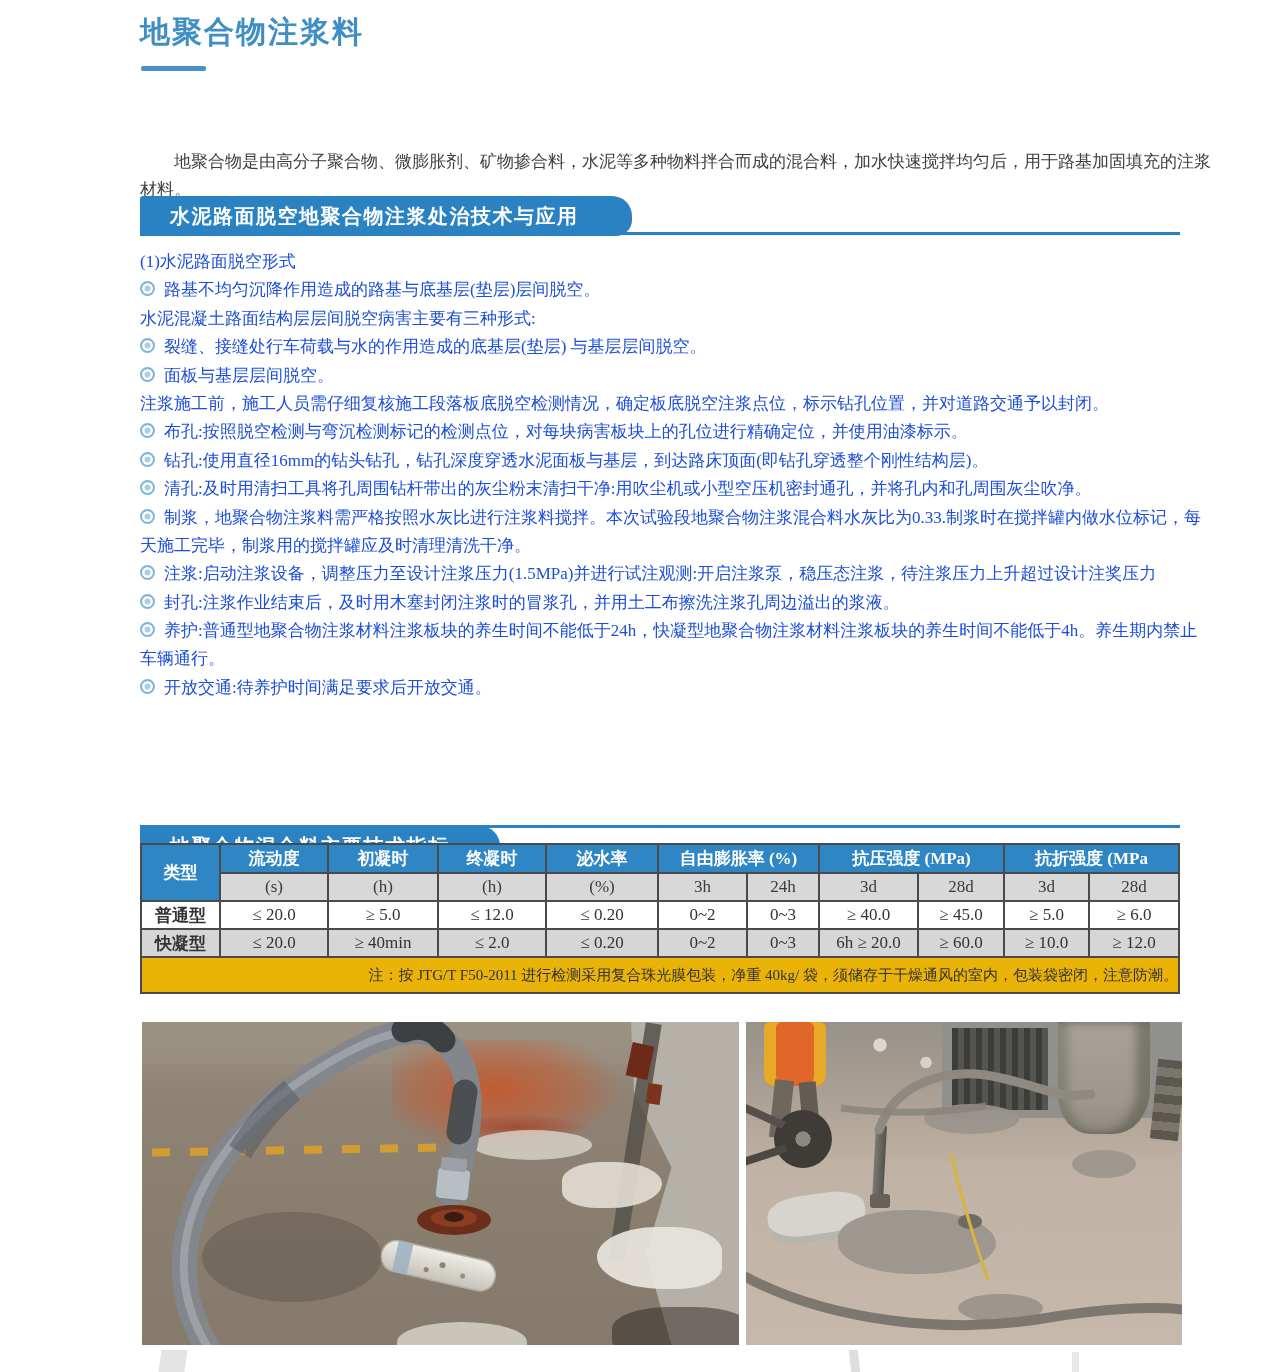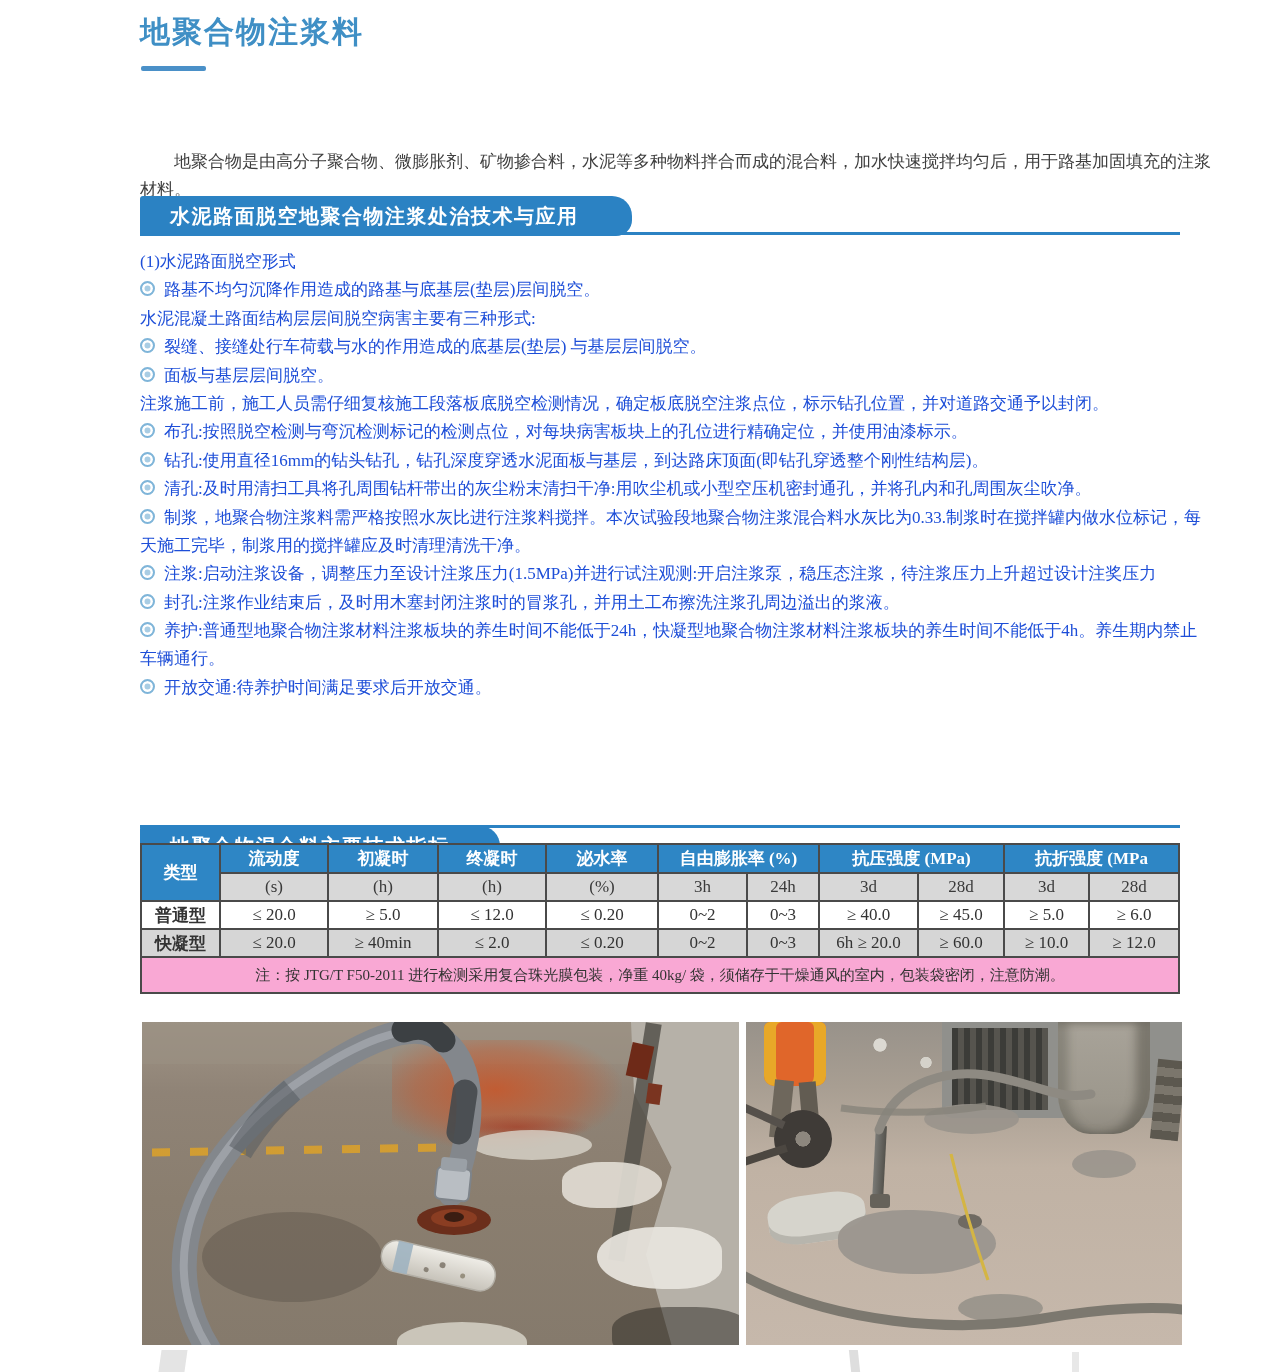--- a/index.html
+++ b/index.html
@@ -30,21 +30,21 @@
 
   
   .spec{position:absolute;left:140px;top:843px;border-collapse:collapse;table-layout:fixed;}
   .spec td{border:2px solid #4a4a4a;text-align:center;vertical-align:middle;padding:0;
            font-size:17px;color:#333;}
   .spec tr.th1 td{background:#2e86c5;color:#fff;font-weight:700;height:27px;}
   .spec tr.th2 td{background:#d8d8d8;color:#3a3a3a;height:26px;}
   .spec tr.dr td{height:26px;}
   .spec tr.r1 td{background:#d6d6d6;}
   .spec td.typ{font-weight:700;}
-  .spec tr.note-row td{height:34px;font-size:15px;background:#f9a8d4;font-weight:400;}
+  .spec tr.note-row td{height:34px;font-size:15px;background:#eab308;font-weight:400;text-align:right;}
 
   
   .photo{position:absolute;top:1022px;height:323px;overflow:hidden;background:#8f8273;}
   .photo-left{left:142px;width:597px;
       background:linear-gradient(180deg,#a09486 0%,#8f8376 22%,#8a7e6f 55%,#857a6c 100%);}
   .photo-right{left:746px;width:436px;
       background:linear-gradient(180deg,#98928a 0%,#a89e92 20%,#c0b2a4 45%,#c6b8ab 100%);}
   .photo div{position:absolute;}
   .abs-svg{position:absolute;left:0;top:0;}
 

